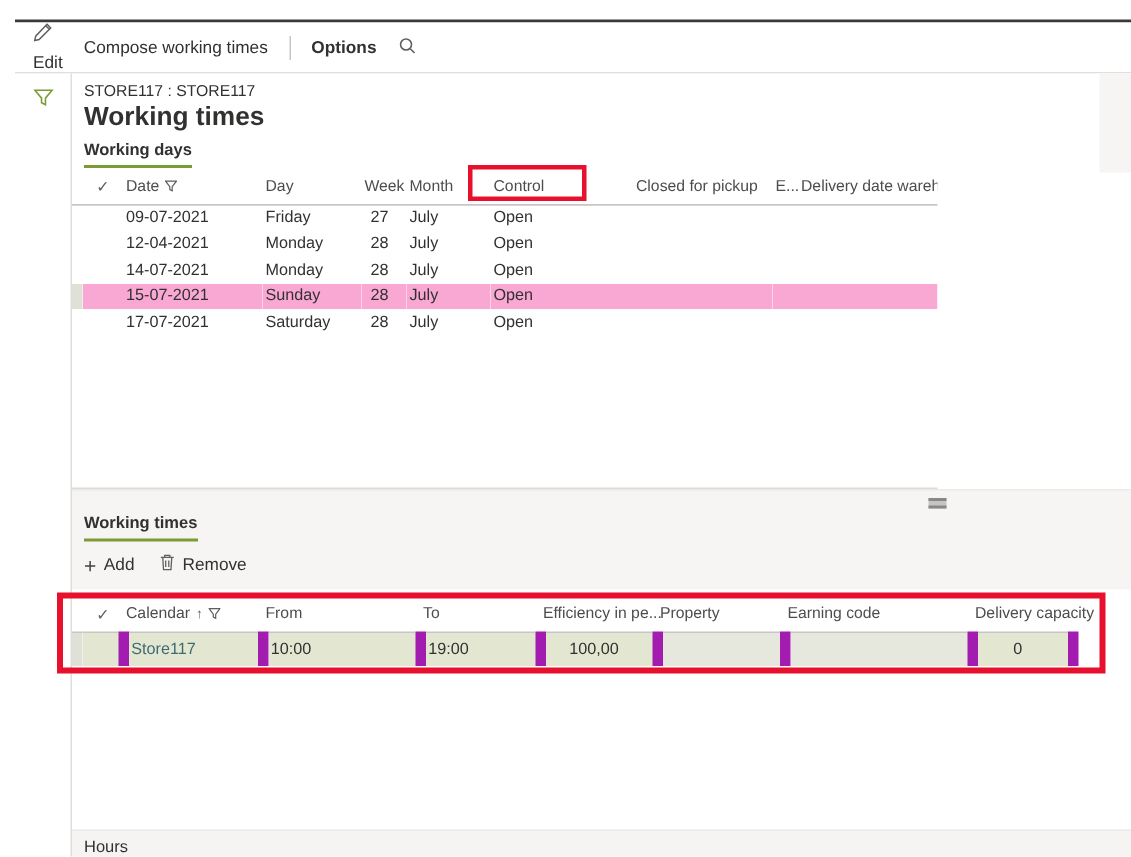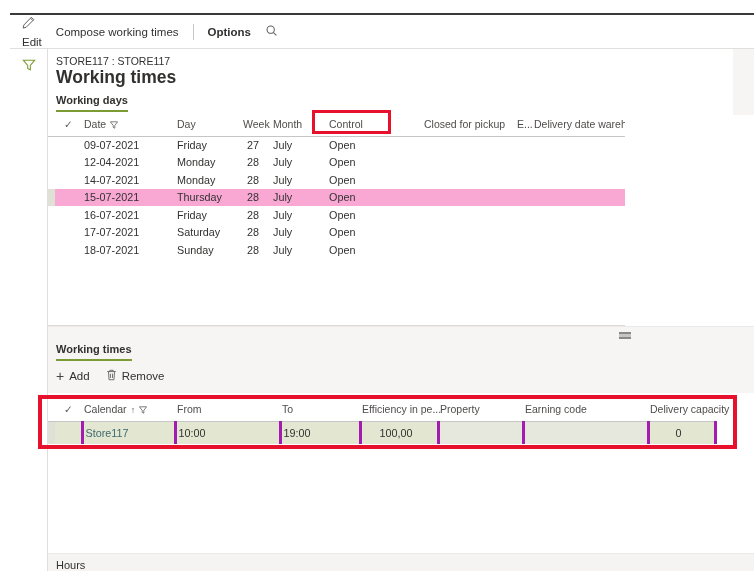--- a/index.html
+++ b/index.html
@@ -40,21 +40,21 @@
   .g1 { width:577px; } .g2 { width:667px; }
   th { font-weight:400; color:#4f4d4b; font-size:10.5px; text-align:left; white-space:nowrap; overflow:visible;
        border-bottom:1px solid #c8c6c4; height:23px; padding:0 2px; }
   td { font-size:10.8px; white-space:nowrap; overflow:hidden; padding:0 2px; }
   .g1 td { height:17.5px; }
   .g2 td { height:23px; }
   .r { text-align:center; padding-right:8px; }
   th.check, td.check { text-align:center; color:#605e5c; padding:0; }
   .sel td { background:#f9a8d4; }
   .sel td.ind { background:#dfe0d6; }
-  .g2 tbody td { background:#e3e7d1; border-right:3px solid #a21caf; }
+  .g2 tbody td { background:#e3e7d1; border-right:7px solid #a21caf; }
   .g2 tbody td.ind { background:#dfe0d6; border-right:none; }
   .g2 tbody td.dim { background:#e7e8dd; }
   .link { color:#3e6b70; cursor:pointer; }
   .hours-label { position:absolute; left:8px; top:510px; font-size:11px; }
   .splitter { position:absolute; left:571px; top:283px; width:12px; height:7px; cursor:row-resize;
               border-top:2px solid #8a8886; border-bottom:2px solid #8a8886; background:#c7c5c3; }
   .annot { position:absolute; pointer-events:none; }
   .annot.b1 { left:312px; top:110px; width:79px; height:24px; border:3px solid #e8112d; }
   .annot.b2 { left:38px; top:395px; width:699px; height:54px; border:4px solid #e8112d; }
   .hdr-ico { display:inline-block; vertical-align:-1px; margin-left:4px; }
@@ -173,57 +173,33 @@
             <td>July</td>
             <td>Open</td>
             <td></td>
             <td></td>
             <td></td>
           </tr>
           <tr class="sel">
             <td class="ind"></td>
             <td class="check"></td>
             <td>15-07-2021</td>
-            <td>Thursday</td>
-            <td class="r">28</td>
-            <td>July</td>
-            <td>Open</td>
-            <td></td>
-            <td></td>
-            <td></td>
-          </tr>
-          <tr>
-            <td class="ind"></td>
-            <td class="check"></td>
-            <td>16-07-2021</td>
-            <td>Friday</td>
+            <td>Sunday</td>
             <td class="r">28</td>
             <td>July</td>
             <td>Open</td>
             <td></td>
             <td></td>
             <td></td>
           </tr>
           <tr>
             <td class="ind"></td>
             <td class="check"></td>
             <td>17-07-2021</td>
             <td>Saturday</td>
-            <td class="r">28</td>
-            <td>July</td>
-            <td>Open</td>
-            <td></td>
-            <td></td>
-            <td></td>
-          </tr>
-          <tr>
-            <td class="ind"></td>
-            <td class="check"></td>
-            <td>18-07-2021</td>
-            <td>Sunday</td>
             <td class="r">28</td>
             <td>July</td>
             <td>Open</td>
             <td></td>
             <td></td>
             <td></td>
           </tr>
         </tbody>
     </table>
   </div>

